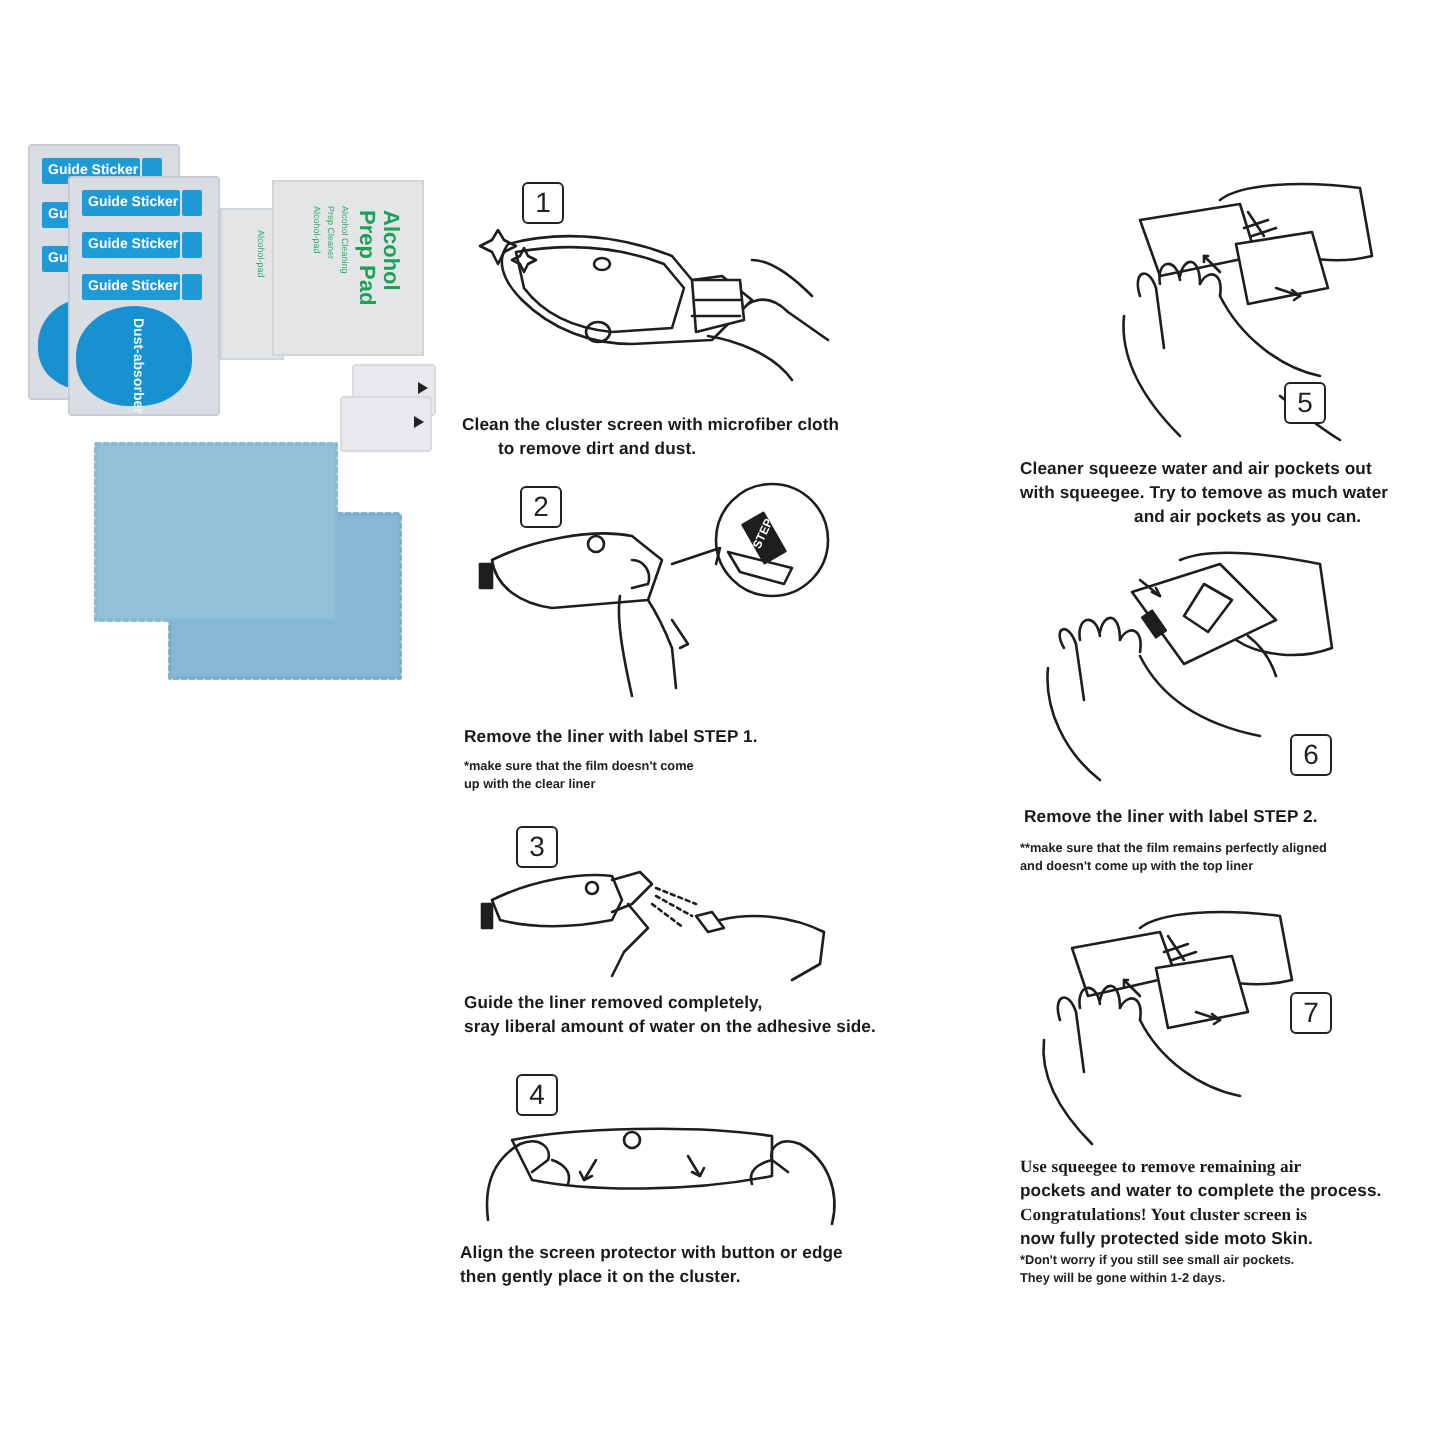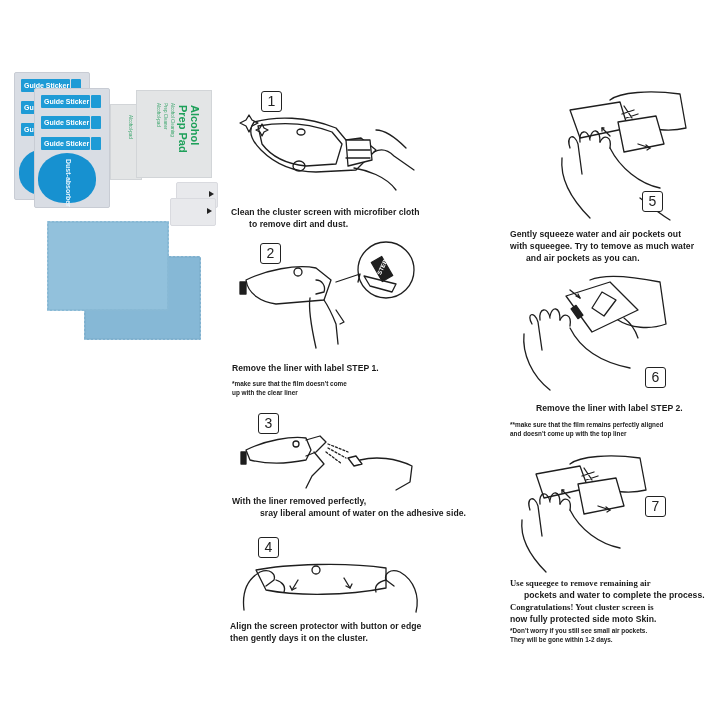--- a/index.html
+++ b/index.html
@@ -123,40 +123,40 @@
     <ellipse cx="60" cy="14" rx="3" ry="3"></ellipse>
     <rect x="5" y="22" width="5" height="12" class="fillb"></rect>
     <path d="M70 10 L84 6 L90 12 L80 22 L70 26"></path>
     <path d="M78 22 L88 34 L76 46 L70 58"></path>
     <line x1="92" y1="14" x2="112" y2="22" style="stroke-dasharray:2 2"></line>
     <line x1="92" y1="18" x2="110" y2="28" style="stroke-dasharray:2 2"></line>
     <line x1="90" y1="22" x2="106" y2="34" style="stroke-dasharray:2 2"></line>
     <path d="M112 28 L120 26 L126 34 L118 36 Z"></path>
     <path d="M124 30 C140 26 160 28 176 36 L174 52 L160 60"></path>
   </svg>
-  <div class="caption abs" style="left:232px;top:495px;">With the liner removed perfectly,</div>
-  <div class="caption abs" style="left:232px;top:507px;margin-left:28px;">sray liberal amount of water on the adhesive side.</div>
+  <div class="caption abs" style="left:232px;top:495px;">Guide the liner removed completely,</div>
+  <div class="caption abs" style="left:232px;top:507px;">sray liberal amount of water on the adhesive side.</div>
 </div>
 
 <div>
   <div class="stepbox" style="left:258px;top:537px;">4</div>
   <svg class="ill" style="left:236px;top:550px;" width="190" height="66" viewBox="0 0 190 66">
     <path d="M20 20 C50 14 110 12 150 18 L150 38 C110 46 60 46 30 40 Z"></path>
     <circle cx="80" cy="20" r="4"></circle>
     <path d="M8 60 C6 44 10 30 24 22 C34 18 40 24 38 30 L30 36"></path>
     <path d="M40 30 C46 32 50 36 48 42"></path>
     <path d="M180 62 C184 46 178 30 164 22 C154 18 148 24 150 30 L158 36"></path>
     <path d="M150 30 C142 32 138 36 140 42"></path>
     <line x1="62" y1="30" x2="56" y2="40"></line>
     <path d="M54 36 L56 40 L60 38"></path>
     <line x1="108" y1="28" x2="114" y2="38"></line>
     <path d="M110 36 L114 38 L116 34"></path>
   </svg>
   <div class="caption abs" style="left:230px;top:620px;text-align:right;">Align the screen protector with button or edge</div>
-  <div class="caption abs" style="left:230px;top:632px;">then gently days it on the cluster.</div>
+  <div class="caption abs" style="left:230px;top:632px;">then gently place it on the cluster.</div>
 </div>
 
 <div>
   <svg class="ill" style="left:560px;top:88px;" width="130" height="135" viewBox="0 0 130 135">
     <path d="M10 22 L60 14 L68 40 L20 50 Z"></path>
     <path d="M50 12 C60 4 90 2 120 6 L126 40 C110 44 90 42 80 36"></path>
     <path d="M62 26 L74 22 M66 30 L78 26 M64 18 L72 30"></path>
     <path d="M58 34 L96 28 L104 56 L64 64 Z" class="fillw"></path>
     <line x1="42" y1="40" x2="50" y2="48"></line>
     <path d="M44 40 L42 40 L42 43"></path>
@@ -164,43 +164,43 @@
     <path d="M86 57 L90 60 L87 62"></path>
     <path d="M10 60 C6 48 14 44 18 56 L22 86"></path>
     <path d="M20 54 C18 42 28 40 30 52"></path>
     <path d="M30 50 C32 40 40 40 40 54"></path>
     <path d="M40 54 C44 46 52 48 50 60"></path>
     <path d="M2 70 C0 90 10 110 30 130"></path>
     <path d="M50 60 C60 80 80 96 100 100"></path>
     <path d="M80 110 C90 118 100 126 110 132"></path>
   </svg>
   <div class="stepbox" style="left:642px;top:191px;">5</div>
-  <div class="caption abs" style="left:510px;top:228px;">Gently squeeze water and air pockets out</div>
+  <div class="caption abs" style="left:510px;top:228px;">Cleaner squeeze water and air pockets out</div>
   <div class="caption abs" style="left:510px;top:240px;">with squeegee. Try to temove as much water</div>
-  <div class="caption abs" style="left:486px;top:252px;padding-left:40px;">and air pockets as you can.</div>
+  <div class="caption abs" style="left:527px;top:252px;padding-left:40px;">and air pockets as you can.</div>
 </div>
 
 <div>
   <svg class="ill" style="left:520px;top:272px;" width="150" height="120" viewBox="0 0 150 120">
     <path d="M46 24 L90 10 L118 38 L72 60 Z"></path>
     <path d="M70 8 C84 2 110 4 140 10 L146 52 C130 58 110 56 98 48"></path>
     <path d="M72 36 L82 20 L96 28 L84 44 Z" class="fillw"></path>
     <rect x="54" y="34" width="6" height="12" class="fillb" transform="rotate(-35 57 40)"></rect>
     <line x1="50" y1="18" x2="60" y2="26"></line>
     <path d="M56 24 L60 26 L58 22"></path>
     <path d="M104 46 C112 52 116 60 118 66"></path>
     <path d="M12 52 C6 42 14 38 18 50 L22 78"></path>
     <path d="M20 48 C18 36 28 34 30 46"></path>
     <path d="M30 44 C32 34 40 34 40 48"></path>
     <path d="M40 48 C44 40 52 42 50 54"></path>
     <path d="M4 62 C2 82 12 104 30 118"></path>
     <path d="M50 56 C60 76 80 90 110 96"></path>
   </svg>
   <div class="stepbox" style="left:645px;top:367px;">6</div>
-  <div class="caption abs" style="left:512px;top:402px;margin-left:24px;">Remove the liner with label STEP 2.</div>
+  <div class="caption abs" style="left:512px;top:402px;">Remove the liner with label STEP 2.</div>
   <div class="note abs" style="left:510px;top:421px;">**make  sure that the film remains perfectly aligned</div>
   <div class="note abs" style="left:510px;top:430px;">and doesn't come up with the top liner</div>
 </div>
 
 <div>
   <svg class="ill" style="left:520px;top:450px;" width="150" height="125" viewBox="0 0 150 125">
     <path d="M16 24 L60 16 L68 38 L24 48 Z"></path>
     <path d="M50 14 C60 6 90 4 120 8 L126 40 C110 44 90 42 80 36"></path>
     <path d="M62 26 L74 22 M66 30 L78 26 M64 18 L72 30"></path>
     <path d="M58 34 L96 28 L104 56 L64 64 Z" class="fillw"></path>
@@ -210,18 +210,18 @@
     <path d="M86 57 L90 60 L87 62"></path>
     <path d="M10 60 C6 48 14 44 18 56 L22 86"></path>
     <path d="M20 54 C18 42 28 40 30 52"></path>
     <path d="M30 50 C32 40 40 40 40 54"></path>
     <path d="M40 54 C44 46 52 48 50 60"></path>
     <path d="M2 70 C0 88 10 106 26 122"></path>
     <path d="M50 60 C60 80 80 94 100 98"></path>
   </svg>
   <div class="stepbox" style="left:645px;top:496px;">7</div>
   <div class="caption abs" style="left:510px;top:577px;font-family:Liberation Serif, serif;">Use squeegee to remove remaining air</div>
-  <div class="caption abs" style="left:524px;top:589px;text-align:center;">pockets and water to complete the process.</div>
+  <div class="caption abs" style="left:510px;top:589px;text-align:center;">pockets and water to complete the process.</div>
   <div class="caption abs" style="left:510px;top:601px;font-family:Liberation Serif, serif;">Congratulations! Yout cluster screen is</div>
   <div class="caption abs" style="left:510px;top:613px;">now fully protected side moto Skin.</div>
   <div class="note abs" style="left:510px;top:627px;">*Don't worry if you still see small air pockets.</div>
   <div class="note abs" style="left:510px;top:636px;">They will be gone within 1-2 days.</div>
 </div>
 
 </body></html>

